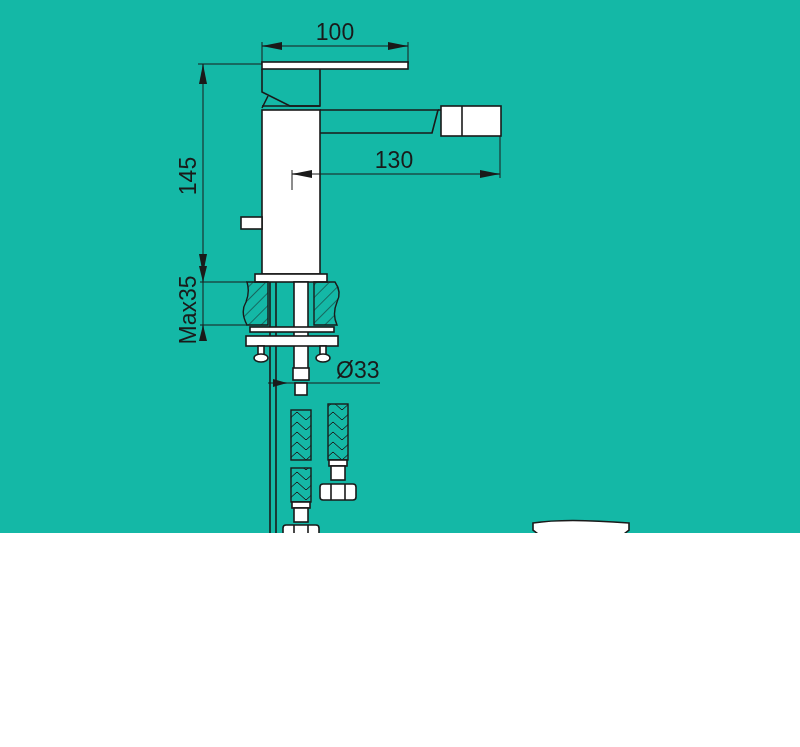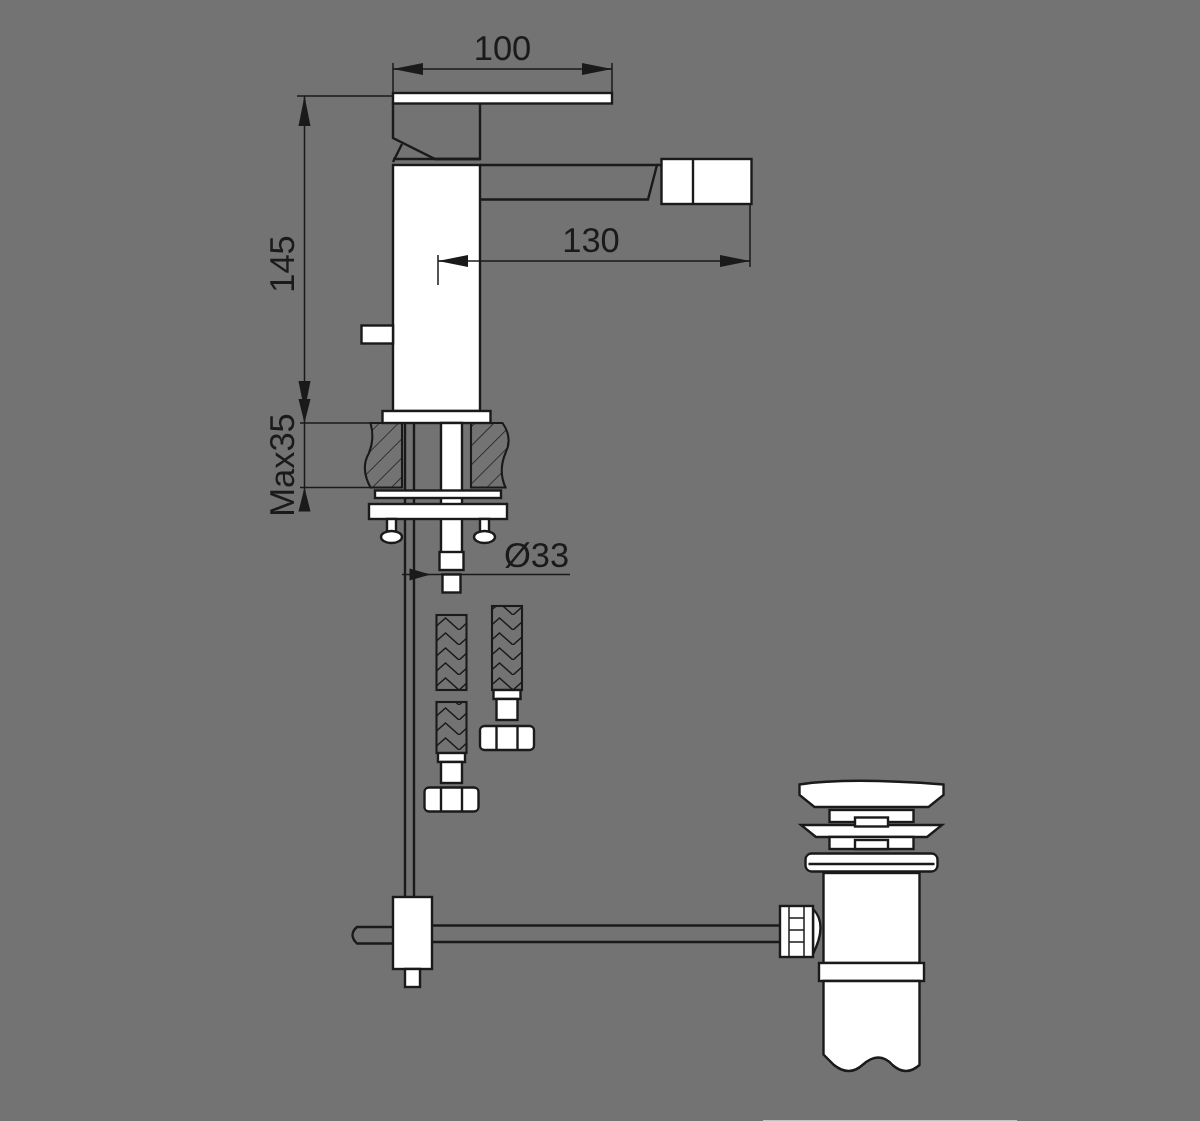--- a/index.html
+++ b/index.html
@@ -1,16 +1,16 @@
 <!DOCTYPE html>
 <html><head>
 <meta charset="utf-8">
 <style>
   html, body { margin: 0; padding: 0; background: #ffffff; }
-  #canvas { position: relative; width: 800px; height: 747px; background: #737373; overflow: hidden; }
+  #canvas { position: relative; width: 800px; height: 533px; background: #14b8a6; overflow: hidden; }
   svg { position: absolute; left: 0; top: 0; }
   .ln { stroke: #1a1a1a; stroke-width: 1.6; fill: none; }
   .thin { stroke: #1a1a1a; stroke-width: 1; fill: none; }
   .fillw { stroke: #1a1a1a; stroke-width: 1.6; fill: #ffffff; }
   .arrow { fill: #1a1a1a; stroke: none; }
   .hatch { stroke: #1a1a1a; stroke-width: 1; }
   .dimtext { font-family: "Liberation Sans", sans-serif; font-size: 23px; fill: #1a1a1a; }
 </style>
 </head>
 <body>

